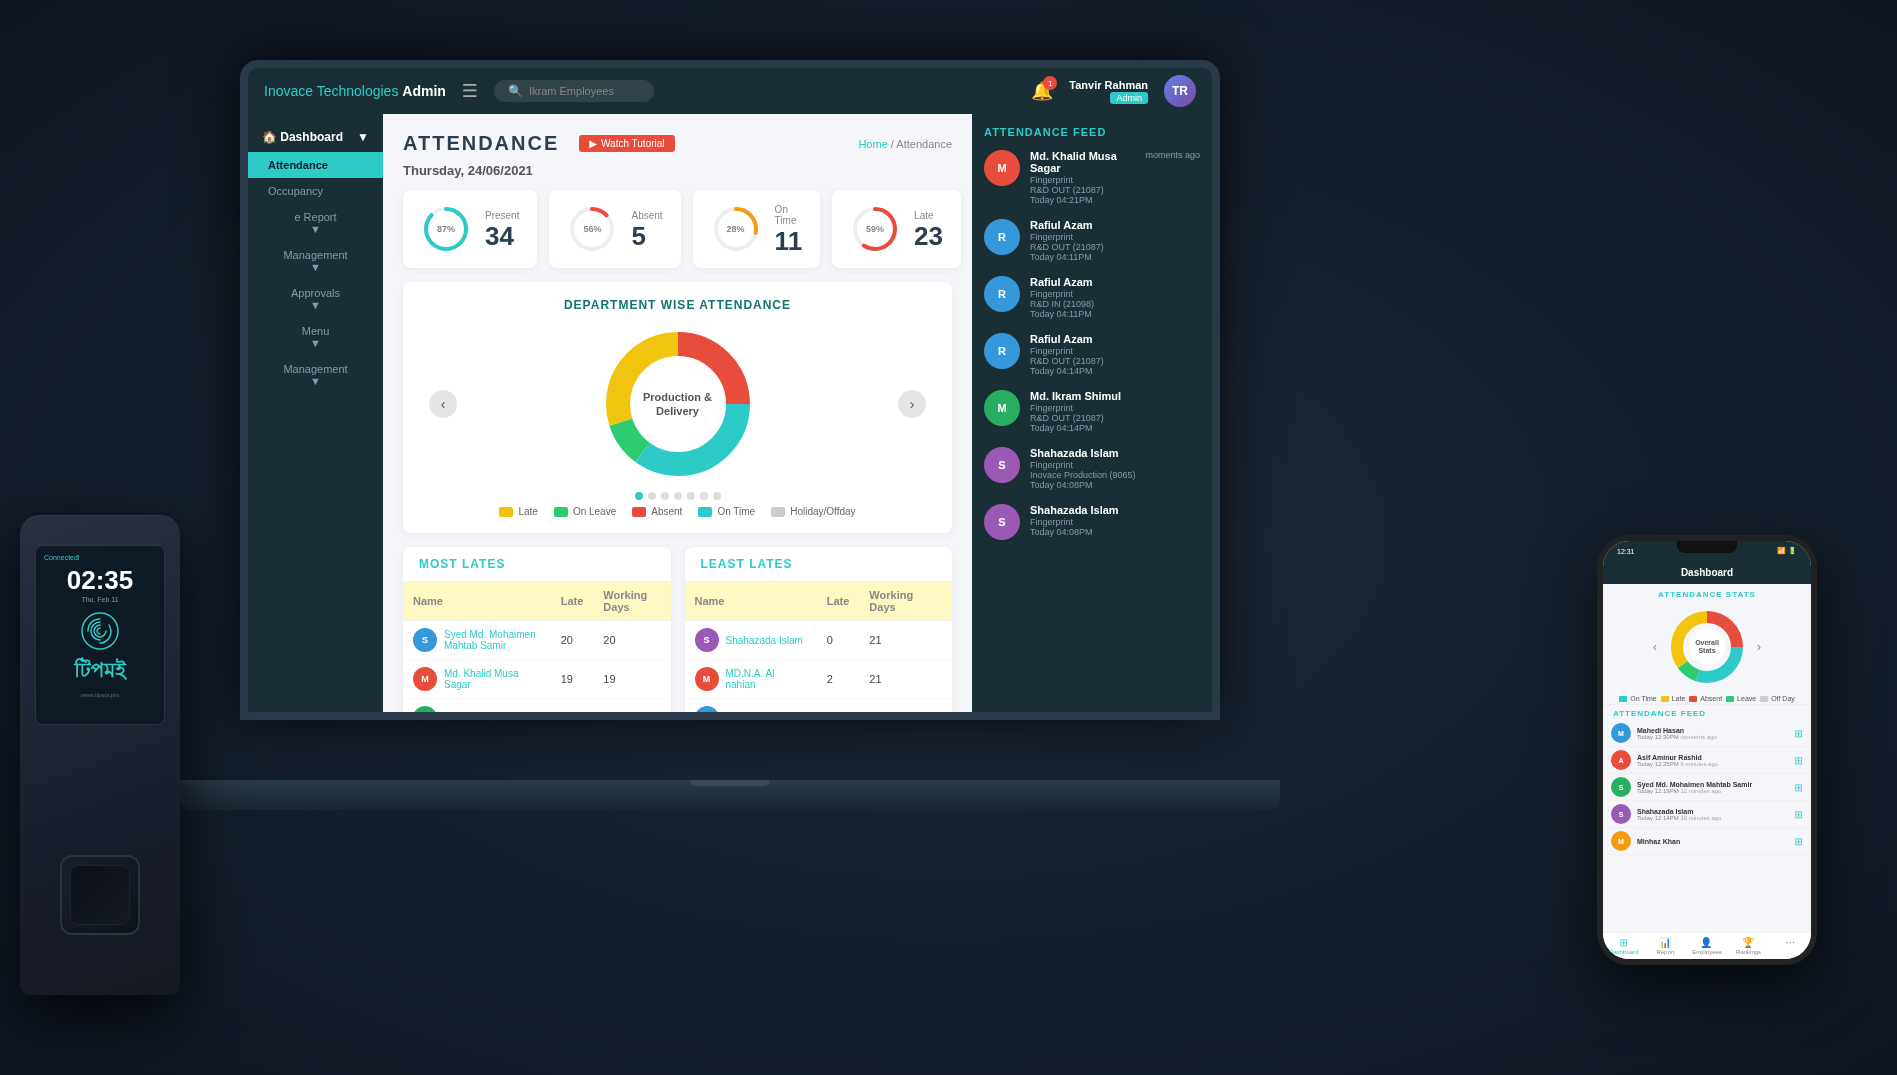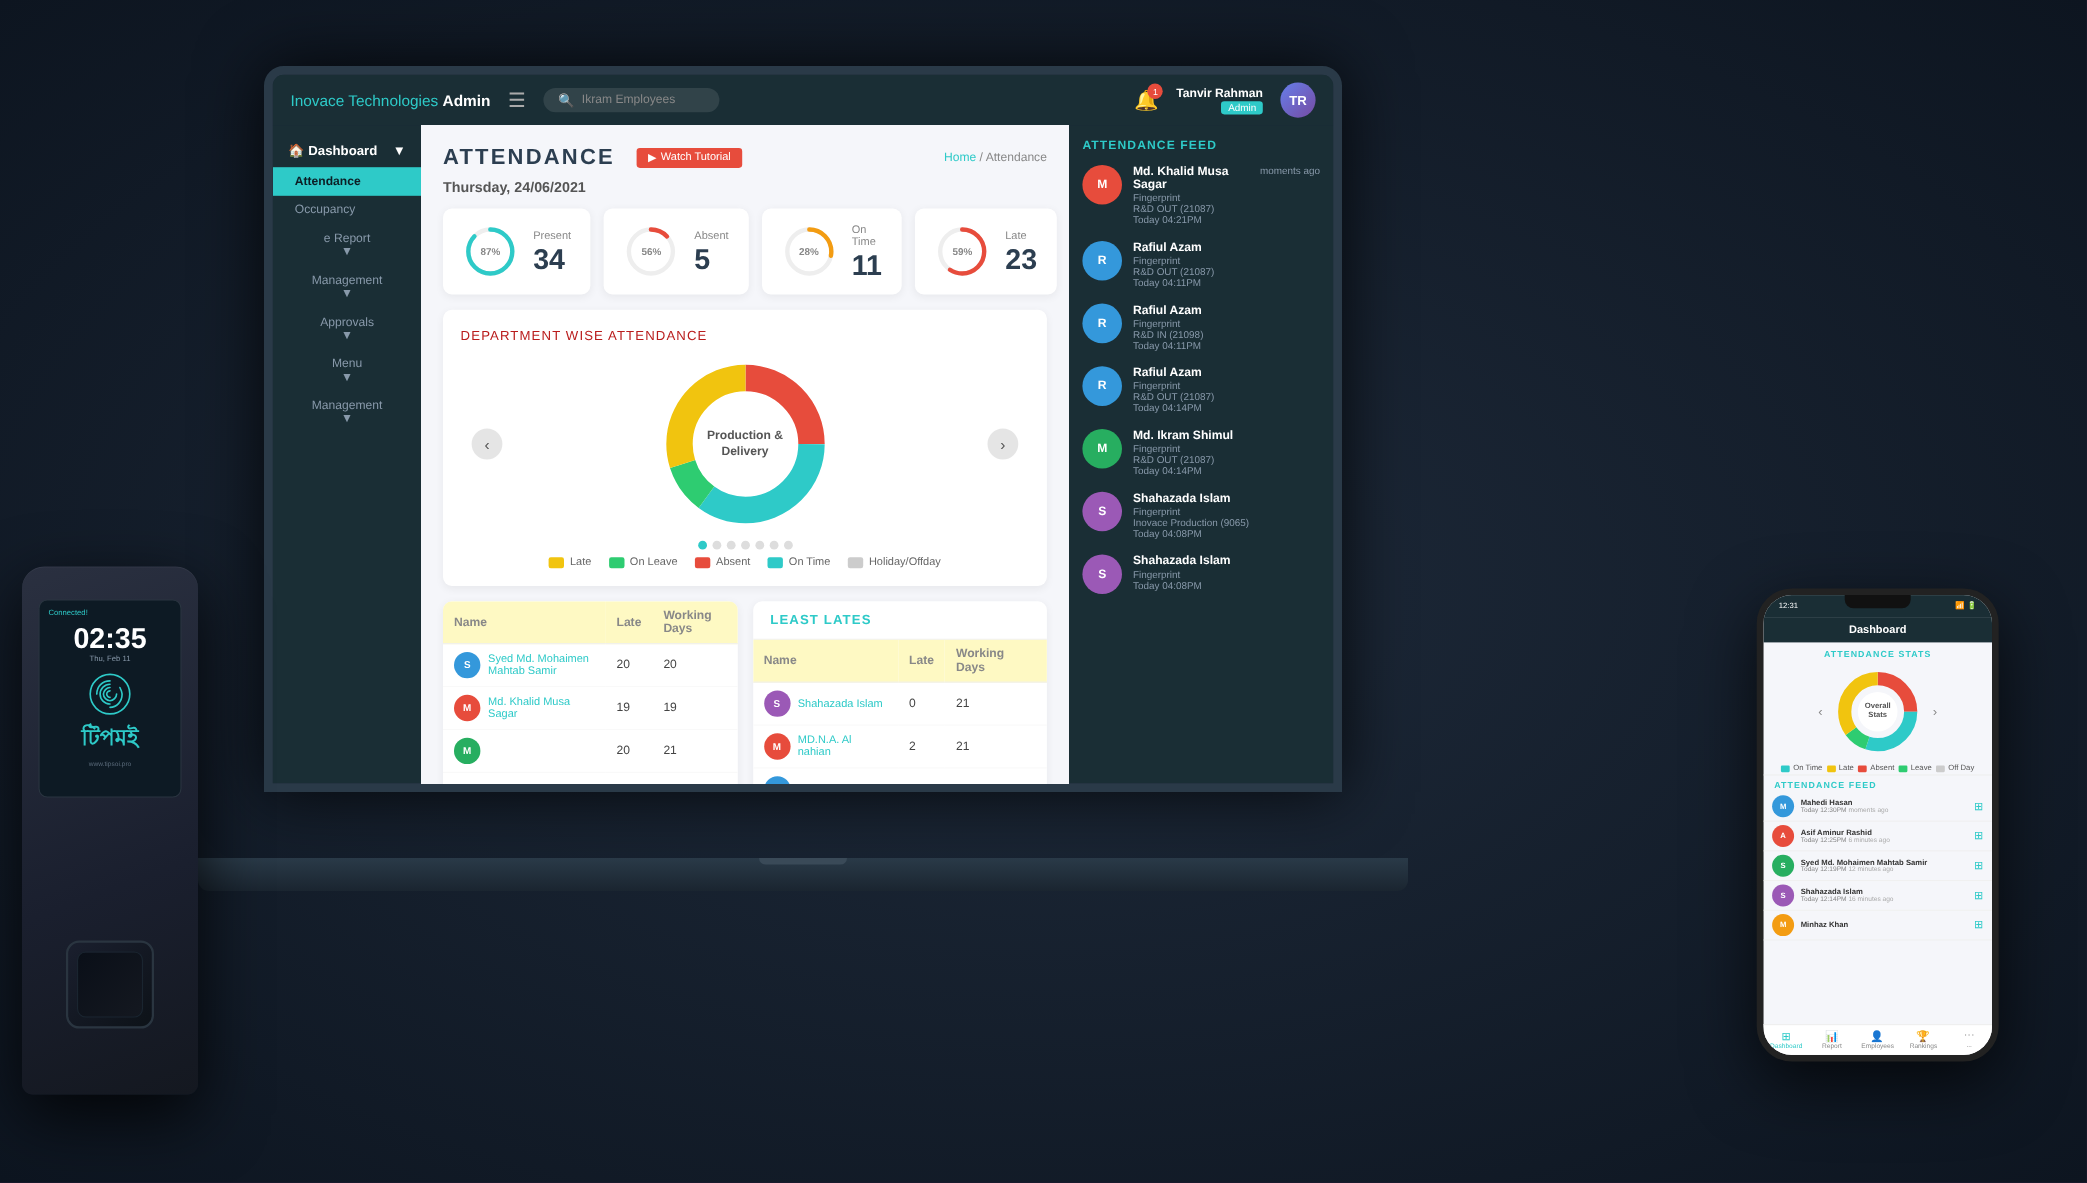--- a/index.html
+++ b/index.html
@@ -324,24 +324,25 @@
     .dept-section {
       background: white;
       border-radius: 8px;
       padding: 16px;
       margin-bottom: 14px;
       box-shadow: 0 2px 8px rgba(0,0,0,0.06);
     }
 
     .section-title {
       font-size: 12px;
-      font-weight: 400;
-      color: #b91c1c;
+      font-weight: 700;
+      color: #0f766e;
       letter-spacing: 1px;
       margin-bottom: 12px;
+      text-align: center;
     }
 
     .dept-charts {
       display: flex;
       align-items: center;
       justify-content: center;
       gap: 40px;
       padding: 0 20px;
     }
 
@@ -1060,20 +1061,21 @@
               <div class="legend-item">
                 <div class="legend-dot" style="background:#ccc;"></div>
                 <span>Holiday/Offday</span>
               </div>
             </div>
           </div>
 
           <div class="lates-row">
 
             <div class="lates-card">
+              <div class="lates-header">MOST LATES</div>
               <table class="lates-table">
                 <thead>
                   <tr>
                     <th>Name</th>
                     <th>Late</th>
                     <th>Working Days</th>
                   </tr>
                 </thead>
                 <tbody>
                   <tr>

